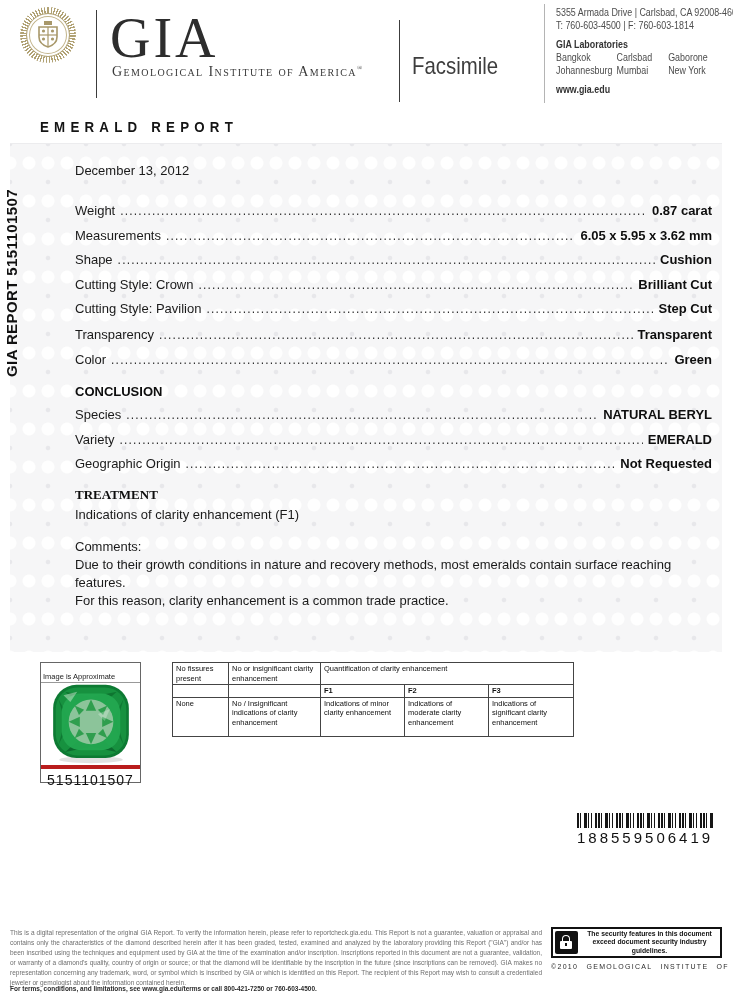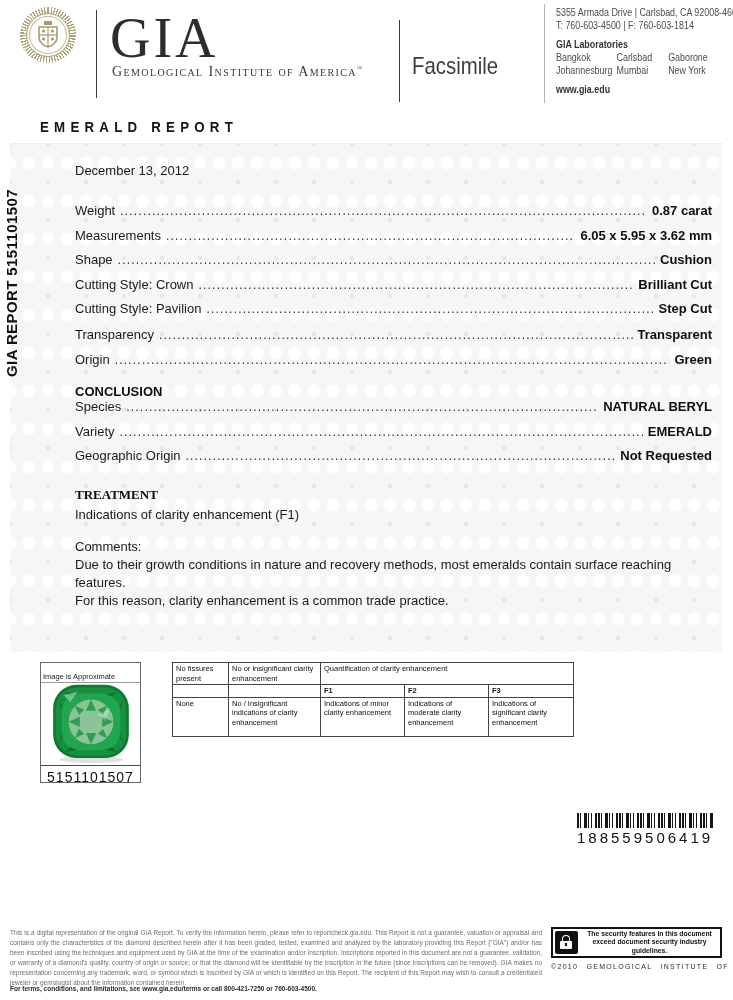--- a/index.html
+++ b/index.html
@@ -67,31 +67,31 @@
   .treatment { top:487px; }
   .comments { top:538px; }
 
   .row { display:flex; align-items:baseline; line-height:15px; margin-bottom:8.5px; font-size:13px; }
   .row .lbl { white-space:nowrap; color:#1a1a1a; }
   .row .dots { flex:1; overflow:hidden; white-space:nowrap; margin:0 5px; color:#2a2a2a; }
   .row .dots::after { content:"....................................................................................................................................................................................................................................................................."; font-size:12px; letter-spacing:1.2px; }
   .row .val { white-space:nowrap; font-weight:bold; color:#0e0e0e;text-align:right; }
   .gap-before { margin-top:10px; }
 
-  .sec-title { font-size:13px; font-weight:bold; color:#0e0e0e; }
+  .sec-title { font-size:13px; font-weight:bold; color:#0e0e0e; margin-bottom:8px; }
   .treatment .sec-title { margin-bottom:3px;font-family:Liberation Serif, serif; }
   .plain-line { font-size:13px; line-height:18px; color:#1a1a1a; }
 
   
   .photo-box { position:absolute; left:40px; top:662px; width:101px; height:121px;
     border:1px solid #666; background:#fff; display:flex; flex-direction:column; }
   .photo-cap-top { font-size:7.5px; color:#222; padding:2px 2px 1px 2px; border-bottom:1px solid #999;
     white-space:nowrap;margin-top:7px; }
   .photo-area { flex:1; display:flex; align-items:center; justify-content:center; }
-  .photo-cap-bot { font-size:14px; color:#111; text-align:center; border-top:1px solid #b91c1c;
+  .photo-cap-bot { font-size:14px; color:#111; text-align:center; border-top:4px solid #b91c1c;
     padding:3px 0 3px 0; letter-spacing:1px; }
 
   
   .ctable { position:absolute; left:172px; top:662px; border-collapse:collapse;
     font-size:7.5px; line-height:9.5px; color:#111; background:#fff; }
   .ctable td { border:1px solid #444; padding:1px 3px; vertical-align:top; }
   .ctable .c1 { width:56px; } .ctable .c2 { width:92px; }
   .ctable .c3 { width:84px; } .ctable .c4 { width:84px; } .ctable .c5 { width:85px; }
   .ctable .fbold { font-weight:bold; }
   .ctable .hrow td { height:14px; }
@@ -212,21 +212,21 @@
       <span class="lbl">Cutting Style: Pavilion</span>
         <span class="dots"></span>
         <span class="val">Step Cut</span>
     </div>
     <div class="row gap-before">
       <span class="lbl">Transparency</span>
         <span class="dots"></span>
         <span class="val">Transparent</span>
     </div>
     <div class="row">
-      <span class="lbl">Origin</span>
+      <span class="lbl">Color</span>
         <span class="dots"></span>
         <span class="val">Green</span>
     </div>
   </div>
 
   <div class="conclusion">
     <div class="sec-title">CONCLUSION</div>
     <div class="row">
       <span class="lbl">Species</span>
         <span class="dots"></span>

